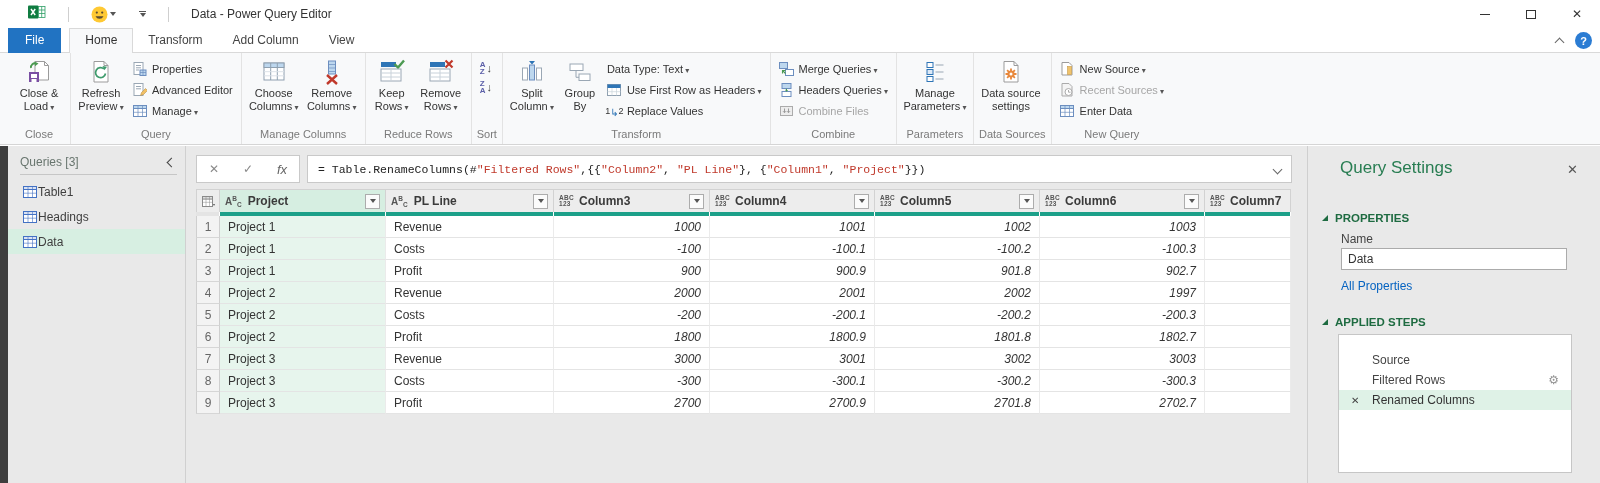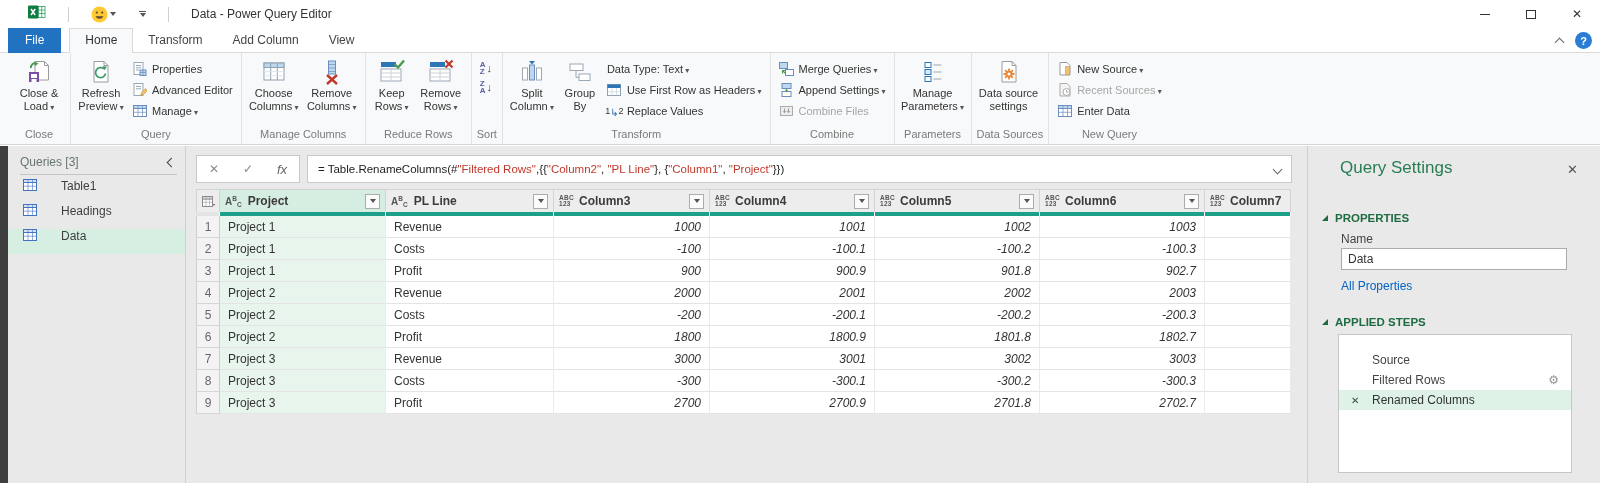--- a/index.html
+++ b/index.html
@@ -45,28 +45,28 @@
   .sorticon .arrow{font-size:11px;color:#444;margin-left:1px}
   .rv-icon{font-size:9px;color:#333;display:flex;align-items:center}
   .rv-icon .arr{color:#2E75B6;font-size:10px;margin:2px 0 -2px 0}
 
   
   .sliver{position:absolute;left:0;top:146px;width:8px;height:337px;background:#3e3e3e}
   .qpane{position:absolute;left:8px;top:146px;width:178px;height:337px;background:#e9e9e9;border-right:1px solid #d0d0d0}
   .qhead{display:flex;align-items:center;margin:0 8px 0 12px;padding:9px 2px 5px 0;font-size:12px;color:#68756e;border-bottom:1px solid #c6c6c6}
   .chev-left{width:7px;height:7px;border-left:1.5px solid #444;border-bottom:1.5px solid #444;transform:rotate(45deg);margin-left:auto}
   .qlist{padding-top:4px}
-  .qitem{display:flex;gap:24px;height:25px;padding-left:15px;font-size:12px;color:#3f3f3f}
+  .qitem{display:flex;align-items:center;gap:1px;height:25px;padding-left:15px;font-size:12px;color:#3f3f3f}
   .qitem.selected{background:#D7EFE2}
 
   .content{position:absolute;left:186px;top:146px;width:1121px;height:337px;background:#e9e9e9}
   .fbar{position:absolute;left:10px;top:9px;height:28px;display:flex;gap:7px}
   .fbtns{width:104px;background:#fff;border:1px solid #c9c9c9;display:flex;align-items:center;justify-content:space-around;color:#8a8a8a;font-size:12px}
   .fx{font-style:italic;font-family:Liberation Sans, sans-serif;font-size:13px;color:#666}
-  .finput{width:985px;background:#fff;border:1px solid #c9c9c9;display:flex;align-items:center;padding:0 26px 0 10px;font-family:Liberation Sans, sans-serif;font-size:11.5px;position:relative;white-space:pre;overflow:hidden}
+  .finput{width:985px;background:#fff;border:1px solid #c9c9c9;display:flex;align-items:center;padding:0 26px 0 10px;font-family:Liberation Mono, monospace;font-size:11.5px;position:relative;white-space:pre;overflow:hidden}
   .finput .code{color:#222}
   .finput .str{color:#C0392B}
   .chev-down{position:absolute;right:10px;top:10px;width:7px;height:7px;border-right:1.5px solid #666;border-bottom:1.5px solid #666;transform:rotate(45deg)}
 
   
   .grid{position:absolute;left:10px;top:43px;width:1095px}
   .thead{display:flex;height:23px}
   .th{display:flex;align-items:center;background:#ededed;border-top:1px solid #d2d2d2;border-right:1px solid #d2d2d2;font-weight:bold;font-size:12px;color:#3b3b3b;padding:0 5px;overflow:hidden}
   .th:first-child{border-left:1px solid #d2d2d2;justify-content:center;padding:0}
   .th.sel{background:#D6EEE1}
@@ -375,21 +375,21 @@
             <span class="dropl">Merge Queries</span>
           </div>
           <div class="btn-sm">
             <span class="ic">
               <svg width="15" height="14" viewBox="0 0 15 14">
                   <rect x="3" y="0.5" width="9" height="5" fill="#BDD7EE" stroke="#6C8EBF"></rect>
                   <rect x="3" y="8.5" width="9" height="5" fill="#fff" stroke="#6C8EBF"></rect>
                   <path d="M7.5 5.8v2.3M6.3 7l1.2 1.2L8.7 7" fill="none" stroke="#4C9A52" stroke-width="1"></path>
                 </svg>
             </span>
-            <span class="dropl">Append Settings</span>
+            <span class="dropl">Headers Queries</span>
           </div>
           <div class="btn-sm">
             <span class="ic">
               <svg width="15" height="14" viewBox="0 0 15 14">
                   <rect x="1.5" y="2.5" width="12" height="9" fill="#EDEDED" stroke="#ABABAB"></rect>
                   <path d="M5.5 4.5v4M4 7.2l1.5 1.5L7 7.2M9.5 4.5v4M8 7.2l1.5 1.5L11 7.2" fill="none" stroke="#9b9b9b"></path>
                 </svg>
             </span>
             <span class="dis">Combine Files</span>
           </div>
@@ -633,21 +633,21 @@
         <div class="td numeric w5">902.7</div>
         <div class="td w6"></div>
       </div>
       <div class="tr">
         <div class="td rownum w-num">4</div>
         <div class="td proj w0">Project 2</div>
         <div class="td w1">Revenue</div>
         <div class="td numeric w2">2000</div>
         <div class="td numeric w3">2001</div>
         <div class="td numeric w4">2002</div>
-        <div class="td numeric w5">2003</div>
+        <div class="td numeric w5">1997</div>
         <div class="td w6"></div>
       </div>
       <div class="tr">
         <div class="td rownum w-num">5</div>
         <div class="td proj w0">Project 2</div>
         <div class="td w1">Costs</div>
         <div class="td numeric w2">-200</div>
         <div class="td numeric w3">-200.1</div>
         <div class="td numeric w4">-200.2</div>
         <div class="td numeric w5">-200.3</div>

